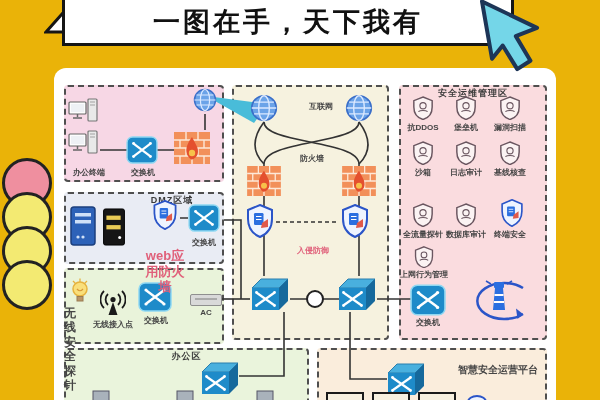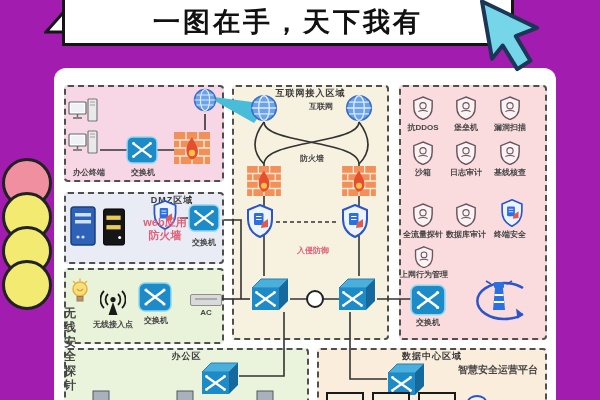--- a/index.html
+++ b/index.html
@@ -1,16 +1,16 @@
 <!DOCTYPE html>
 <html><head>
 <meta charset="utf-8">
 <style>
   html,body{margin:0;padding:0;}
-  .stage{position:relative;width:600px;height:400px;background:#a21caf;overflow:hidden;
+  .stage{position:relative;width:600px;height:400px;background:#eab308;overflow:hidden;
          font-family:"Liberation Sans",sans-serif;}
   
   .banner{position:absolute;left:62px;top:-14px;width:446px;height:54px;background:#fff;
           border:3px solid #151515;z-index:3;display:flex;align-items:flex-end;justify-content:center;}
   .banner-title{font-size:27px;font-weight:bold;color:#111;letter-spacing:3px;line-height:1;padding-bottom:7px;}
   .banner-tail{position:absolute;left:44px;top:-6px;z-index:2;}
   .cursor{position:absolute;left:474px;top:-6px;z-index:4;transform:rotate(-6deg);}
   
   .circles{position:absolute;left:2px;top:158px;z-index:1;}
   .circles .c{display:block;width:44px;height:44px;border-radius:50%;border:3px solid #222;margin-top:-16px;}
@@ -194,21 +194,20 @@
         <use href="#s-sw"></use>
       </svg>
     <span class="lbl" style="left:62px;top:100px;width:54px;">交换机</span>
     <svg class="ic" style="left:120px;top:64px;" width="36" height="32">
         <use href="#s-fw"></use>
       </svg>
     <svg class="ic" style="left:139px;top:20px;" width="24" height="24">
         <use href="#s-globe"></use>
       </svg>
 
-    <span class="zt" style="left:178px;top:19px;width:157px;">互联网接入区域</span>
     <svg class="ic" style="left:196px;top:26px;" width="28" height="28">
         <use href="#s-globe"></use>
       </svg>
     <svg class="ic" style="left:291px;top:26px;" width="28" height="28">
         <use href="#s-globe"></use>
       </svg>
     <span class="lbl" style="left:238px;top:34px;width:58px;">互联网</span>
     <span class="lbl" style="left:228px;top:86px;width:60px;">防火墙</span>
     <svg class="ic" style="left:193px;top:98px;" width="34" height="30">
         <use href="#s-fw"></use>
@@ -226,20 +225,21 @@
     <svg class="ic" style="left:196px;top:208px;" width="40" height="36">
         <use href="#s-sw3d"></use>
       </svg>
     <svg class="ic" style="left:283px;top:208px;" width="40" height="36">
         <use href="#s-sw3d"></use>
       </svg>
     <svg class="ic" style="left:251px;top:221px;" width="20" height="20">
         <circle cx="10" cy="10" r="8" fill="#fff" stroke="#222" stroke-width="2"></circle>
       </svg>
 
+    <span class="zt" style="left:345px;top:19px;width:148px;">安全运维管理区</span>
     <svg class="ic" style="left:358px;top:28px;" width="22" height="24">
         <use href="#s-sho"></use>
       </svg>
     <svg class="ic" style="left:401px;top:28px;" width="22" height="24">
         <use href="#s-sho"></use>
       </svg>
     <svg class="ic" style="left:445px;top:28px;" width="22" height="24">
         <use href="#s-sho"></use>
       </svg>
     <span class="lbl" style="left:338px;top:55px;width:62px;">抗DDOS</span>
@@ -285,21 +285,21 @@
     <span class="zt" style="left:10px;top:126px;width:160px;margin-left:28px;">DMZ区域</span>
     <svg class="ic" style="left:16px;top:138px;" width="26" height="40">
         <use href="#s-srv"></use>
       </svg>
     <svg class="ic" style="left:48px;top:140px;" width="24" height="38">
         <use href="#s-rack"></use>
       </svg>
     <svg class="ic" style="left:98px;top:132px;" width="26" height="30">
         <use href="#s-shb"></use>
       </svg>
-    <span class="lbl red" style="left:88px;top:148px;width:46px;font-size:11px;">web应用防火墙</span>
+    <span class="lbl red" style="left:88px;top:180px;width:46px;font-size:13px;">web应用防火墙</span>
     <svg class="ic" style="left:134px;top:136px;" width="32" height="28">
         <use href="#s-sw"></use>
       </svg>
     <span class="lbl" style="left:126px;top:170px;width:48px;">交换机</span>
 
     <svg class="ic" style="left:16px;top:210px;" width="20" height="28">
         <use href="#s-bulb"></use>
       </svg>
     <span class="lbl" style="left:6px;top:238px;width:20px;font-size:12px;">无线安全探针</span>
     <svg class="ic" style="left:46px;top:218px;" width="26" height="30">
@@ -320,21 +320,20 @@
     <svg class="ic" style="left:38px;top:322px;" width="18" height="14">
         <use href="#s-mon"></use>
       </svg>
     <svg class="ic" style="left:122px;top:322px;" width="18" height="14">
         <use href="#s-mon"></use>
       </svg>
     <svg class="ic" style="left:202px;top:322px;" width="18" height="14">
         <use href="#s-mon"></use>
       </svg>
 
-    <span class="zt" style="left:263px;top:282px;width:230px;">数据中心区域</span>
     <svg class="ic" style="left:332px;top:293px;" width="40" height="36">
         <use href="#s-sw3d"></use>
       </svg>
     <svg class="ic" style="left:272px;top:324px;" width="38" height="14">
         <use href="#s-rtop"></use>
       </svg>
     <svg class="ic" style="left:318px;top:324px;" width="38" height="14">
         <use href="#s-rtop"></use>
       </svg>
     <svg class="ic" style="left:364px;top:324px;" width="38" height="14">

